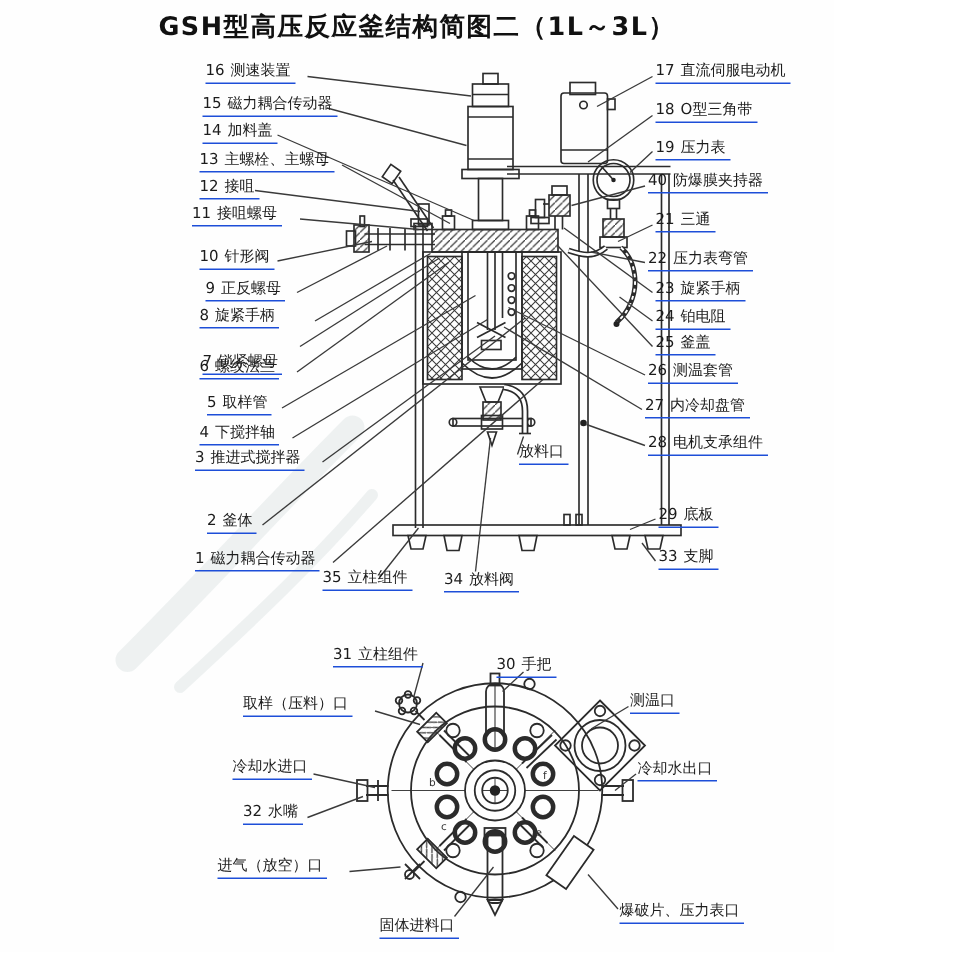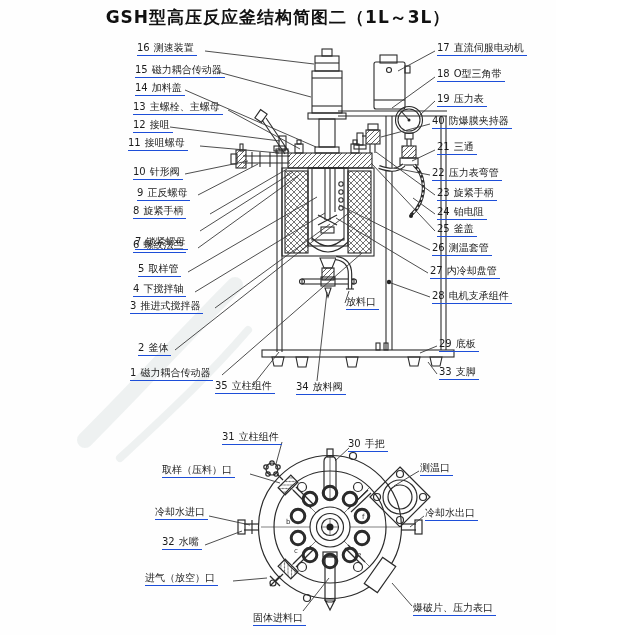--- a/index.html
+++ b/index.html
@@ -401,21 +401,21 @@
   <div class="lbl" style="left:430px;top:265px"><span class="n">27</span><span>内冷却盘管</span></div>
   <div class="lbl" style="left:432px;top:290px"><span class="n">28</span><span>电机支承组件</span></div>
   <div class="lbl" style="left:439px;top:338px"><span class="n">29</span><span>底板</span></div>
   <div class="lbl" style="left:439px;top:366px"><span class="n">33</span><span>支脚</span></div>
 
   <div class="lbl" style="left:346px;top:296px"><span>放料口</span></div>
   <div class="lbl" style="left:215px;top:380px"><span class="n">35</span><span>立柱组件</span></div>
   <div class="lbl" style="left:296px;top:381px"><span class="n">34</span><span>放料阀</span></div>
 
   <div class="lbl" style="left:222px;top:431px"><span class="n">31</span><span>立柱组件</span></div>
-  <div class="lbl" style="left:348px;top:438px"><span class="n">30</span><span>手把</span></div>
+  <div class="lbl" style="left:331px;top:438px"><span class="n">30</span><span>手把</span></div>
   <div class="lbl" style="left:162px;top:464px"><span>取样（压料）口</span></div>
   <div class="lbl" style="left:420px;top:462px"><span>测温口</span></div>
   <div class="lbl" style="left:155px;top:506px"><span>冷却水进口</span></div>
   <div class="lbl" style="left:425px;top:507px"><span>冷却水出口</span></div>
   <div class="lbl" style="left:162px;top:536px"><span class="n">32</span><span>水嘴</span></div>
   <div class="lbl" style="left:145px;top:572px"><span>进气（放空）口</span></div>
   <div class="lbl" style="left:253px;top:612px"><span>固体进料口</span></div>
   <div class="lbl" style="left:413px;top:602px"><span>爆破片、压力表口</span></div>
 
 </div>

